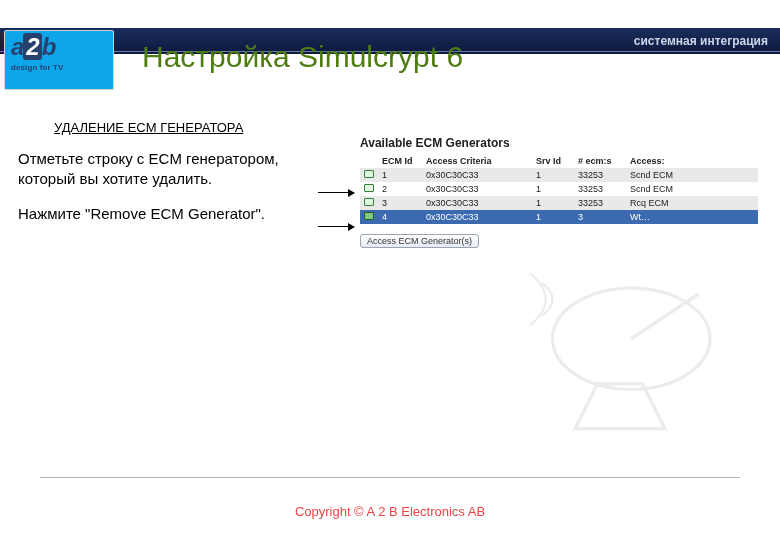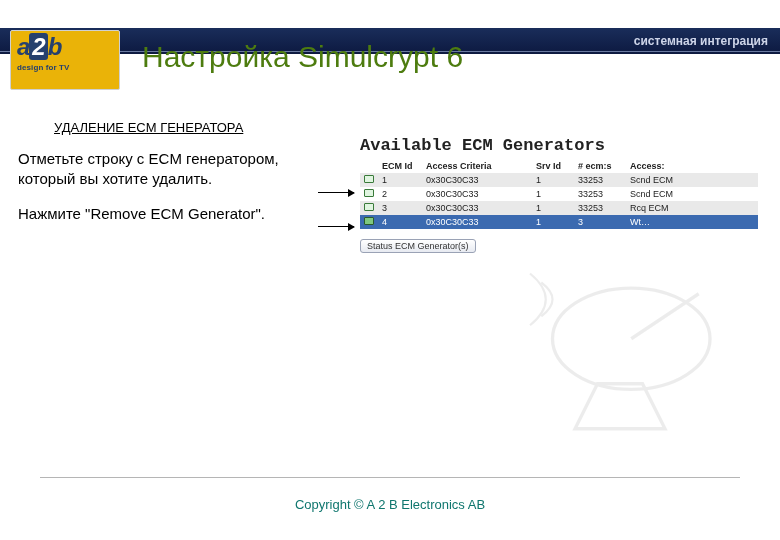--- a/index.html
+++ b/index.html
@@ -3,51 +3,51 @@
 <meta charset="utf-8">
 <style>
   * { box-sizing: border-box; margin: 0; padding: 0; }
   body { width: 780px; height: 540px; font-family: Arial, Helvetica, sans-serif; background: #fff; overflow: hidden; position: relative; }
 
   .header { width: 780px; height: 26px; background: linear-gradient(#1a2d5a, #0d1940); color: #fff; display: flex; align-items: center; position: relative; margin-top: 28px; }
   .header-left { font-weight: bold; font-style: italic; font-size: 13px; padding-left: 10px; letter-spacing: .5px; }
   .header-right { position: absolute; right: 12px; font-size: 12px; color: #cdd4e8; font-weight: bold; }
   .header-line { position:absolute; bottom:2px; left:0; width:100%; height:1px; background:#6a7aa0; }
 
-  .logo-area { position:absolute; top:30px; left:10px; width:110px; height:60px; border:1px solid #cfd0d3; border-radius:2px; background:#eab308; padding:4px 6px; }
+  .logo-area { position:absolute; top:30px; left:4px; width:110px; height:60px; border:1px solid #cfd0d3; border-radius:2px; background:#0ea5e9; padding:4px 6px; }
   .logo-box { position:relative; width:100%; height:100%; }
   .logo-top { font-weight:bold; font-style:italic; color:#26416e; font-size:24px; line-height:1; letter-spacing:-1px; }
   .logo-num { background:#26416e; color:#fff; padding:0 3px; border-radius:3px; }
   .logo-sub { font-size:8px; font-weight:bold; color:#26416e; letter-spacing:.1px; margin-top:4px; }
 
   .title { position:absolute; top:40px; left:142px; font-family: Verdana, Arial, sans-serif; font-size:30px; color:#4d7c0f; font-weight:400; }
 
   .left-col { position:absolute; top:120px; left:18px; width:300px; }
   .subhead { font-size:13px; text-decoration: underline; margin-bottom:14px;margin-left:36px; }
   .body-text { font-size:15px; line-height:1.35; margin-bottom:14px; }
 
   .arrow { position:absolute; height:1px; background:#000; }
   .arrow::after { content:""; position:absolute; right:-1px; top:-3px; border-left:7px solid #000; border-top:4px solid transparent; border-bottom:4px solid transparent; }
 
   .screenshot { position:absolute; top:136px; left:360px; width:398px; font-size:10px; color:#222; }
-  .ss-title { font-weight:bold; font-size:17px; margin-bottom:4px;font-family:Liberation Mono, monospace; }
+  .ss-title { font-weight:bold; font-size:12px; margin-bottom:4px; }
   .ss-table { width:100%; border-collapse:collapse; }
   .ss-table th { font-weight:bold; text-align:left; padding:2px 4px; font-size:9px;margin-left:36px; }
   .ss-table td { padding:2px 4px; font-size:9px; }
   .ss-table tr.alt { background:#e9e9e9; }
   .ss-table tr.sel { background:#3b6ab0; color:#fff; }
   .tv-icon { width:10px; height:8px; display:inline-block; border:1px solid #3a7a3a; background:#e0f5e0; border-radius:1px; position:relative; }
   .tv-icon.sel { border-color:#2a5a2a; background:#7fc87f; }
   .remove-btn { display:inline-block; border:1px solid #9aa2b5; border-radius:3px; padding:1px 6px; font-size:9px; background:linear-gradient(#fff,#e7eaf1); color:#333; margin-top:10px; }
 
   .watermark { position:absolute; right:20px; bottom:100px; width:280px; height:180px; opacity:.07; pointer-events:none; }
   .watermark svg { width:100%; height:100%; }
 
   .divider { position:absolute; left:40px; right:40px; bottom:62px; height:1px; background:#b5b5b5; }
-  .copyright { position:absolute; bottom:28px; width:100%; text-align:center; font-size:13px; color:#0f766e; }
+  .copyright { position:absolute; bottom:21px; width:100%; text-align:center; font-size:13px; color:#ef4444; }
 </style>
 </head>
 <body>
 
 <div class="header">
   <div class="header-left">SPM GROUP</div>
   <div class="header-right">системная интеграция</div>
   <div class="header-line"></div>
 </div>
 
@@ -112,21 +112,21 @@
         <tr class="sel">
           <td><span class="tv-icon sel"></span></td>
           <td>4</td>
           <td>0x30C30C33</td>
           <td>1</td>
           <td>3</td>
           <td>Wt…</td>
         </tr>
       </tbody>
   </table>
-  <span class="remove-btn">Status ECM Generator(s)</span>
+  <span class="remove-btn">Access ECM Generator(s)</span>
 </div>
 
 <div class="watermark">
   <svg viewBox="0 0 200 160">
     <ellipse cx="110" cy="70" rx="70" ry="45" fill="none" stroke="#000" stroke-width="3"></ellipse>
     <line x1="110" y1="70" x2="170" y2="30" stroke="#000" stroke-width="3"></line>
     <path d="M80 110 L60 150 L140 150 L120 110 Z" fill="none" stroke="#000" stroke-width="3"></path>
     <path d="M30 20 Q50 35 30 50" fill="none" stroke="#000" stroke-width="2"></path>
     <path d="M20 12 Q48 35 20 58" fill="none" stroke="#000" stroke-width="2"></path>
   </svg>

